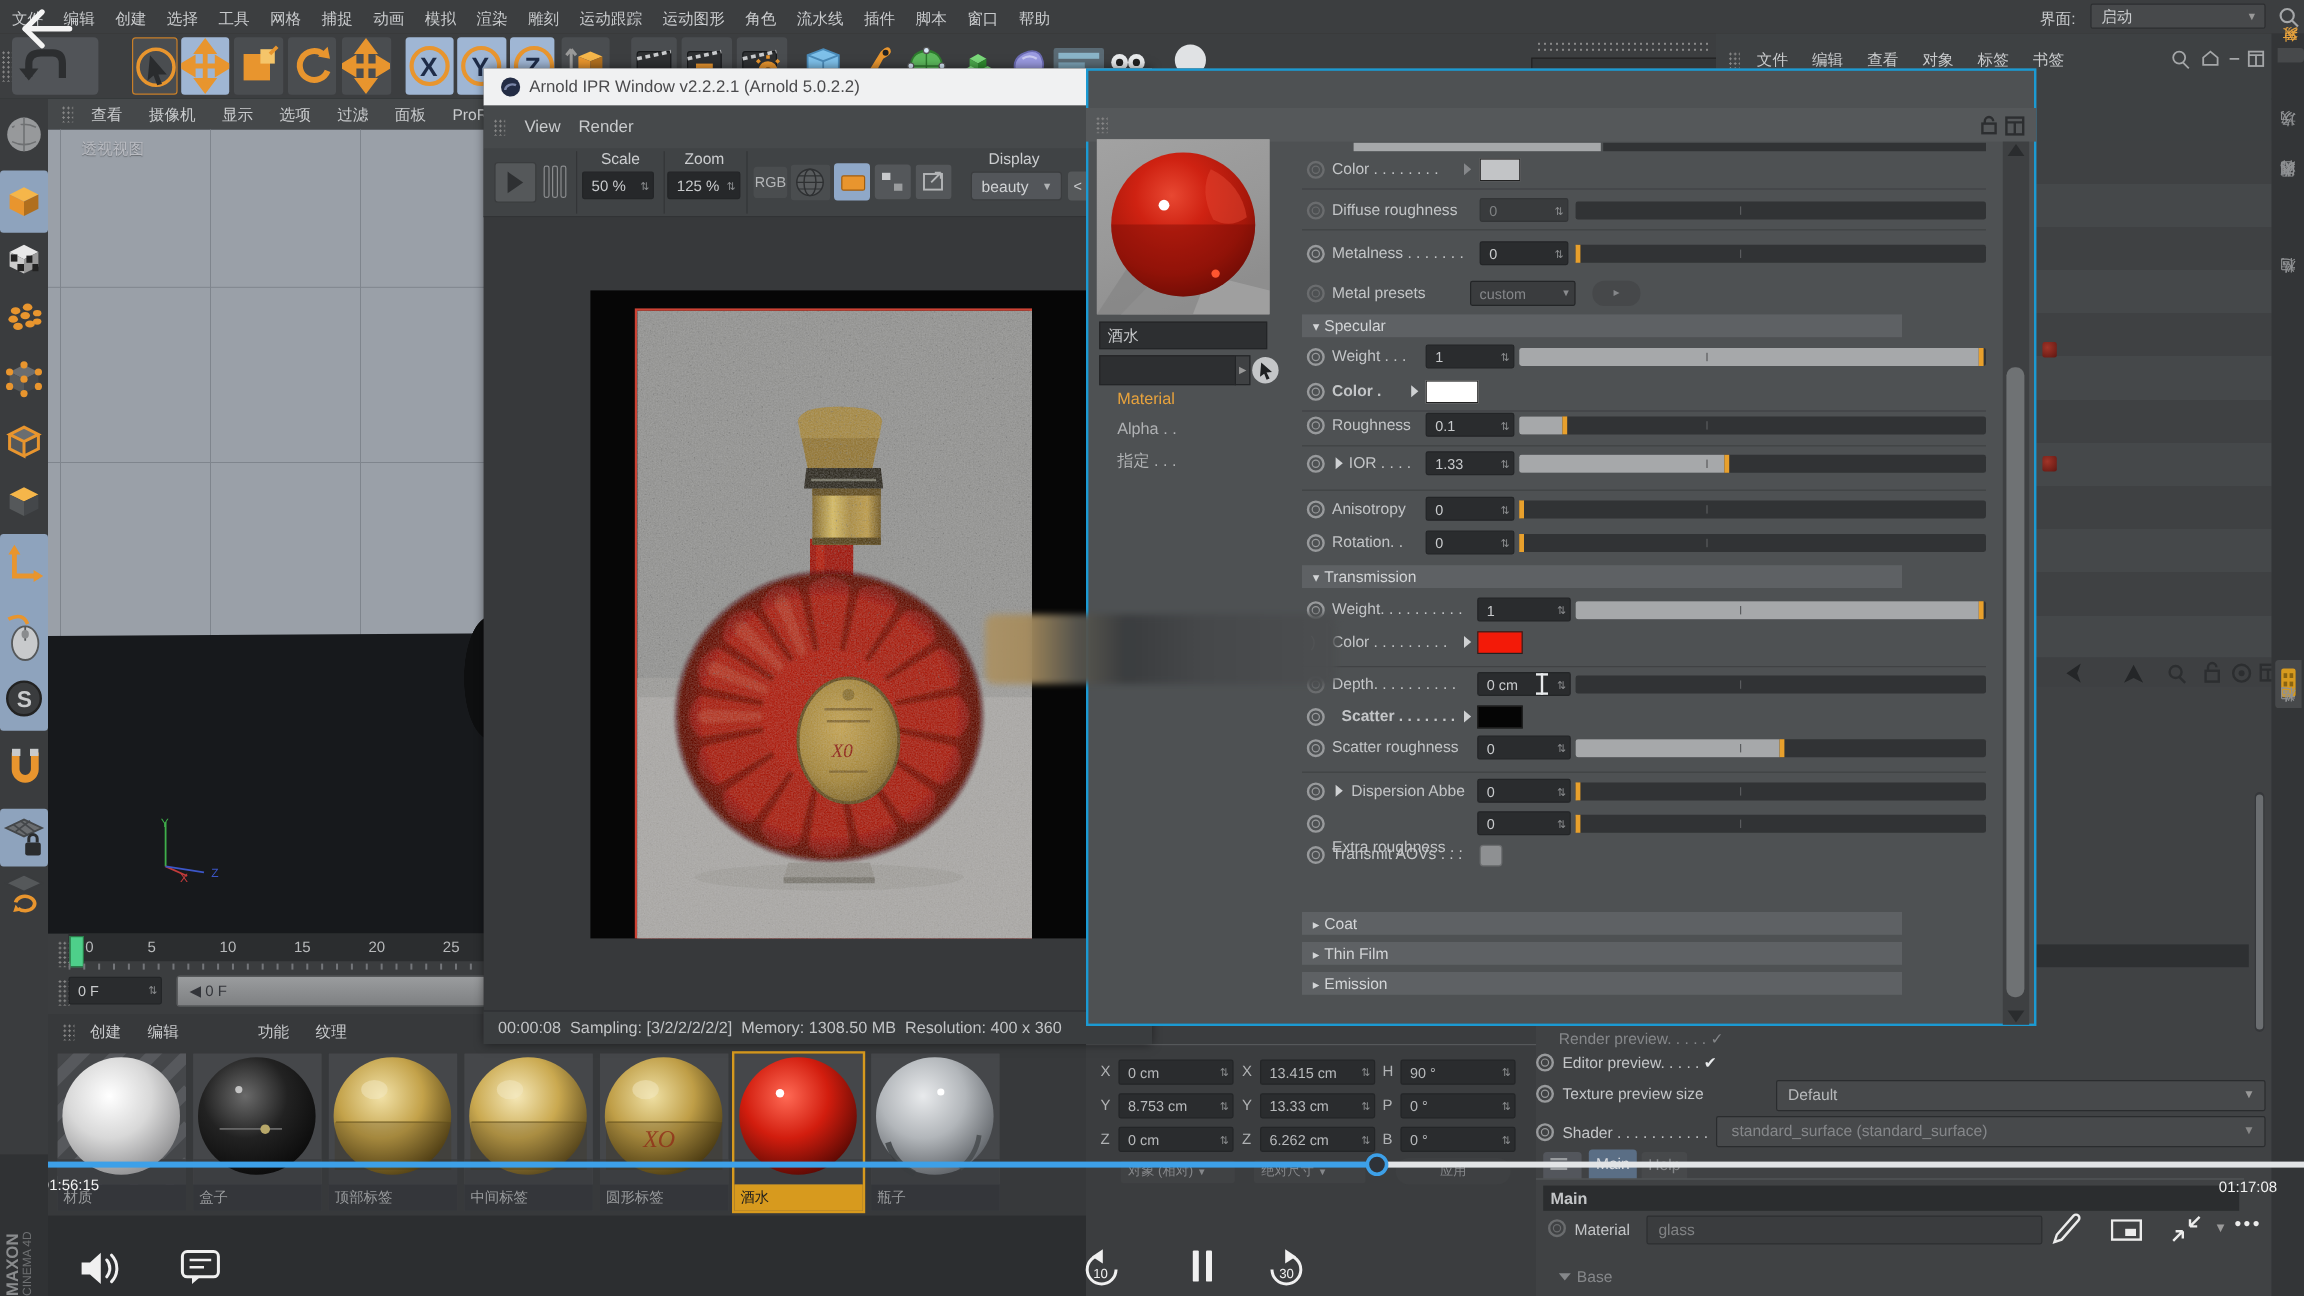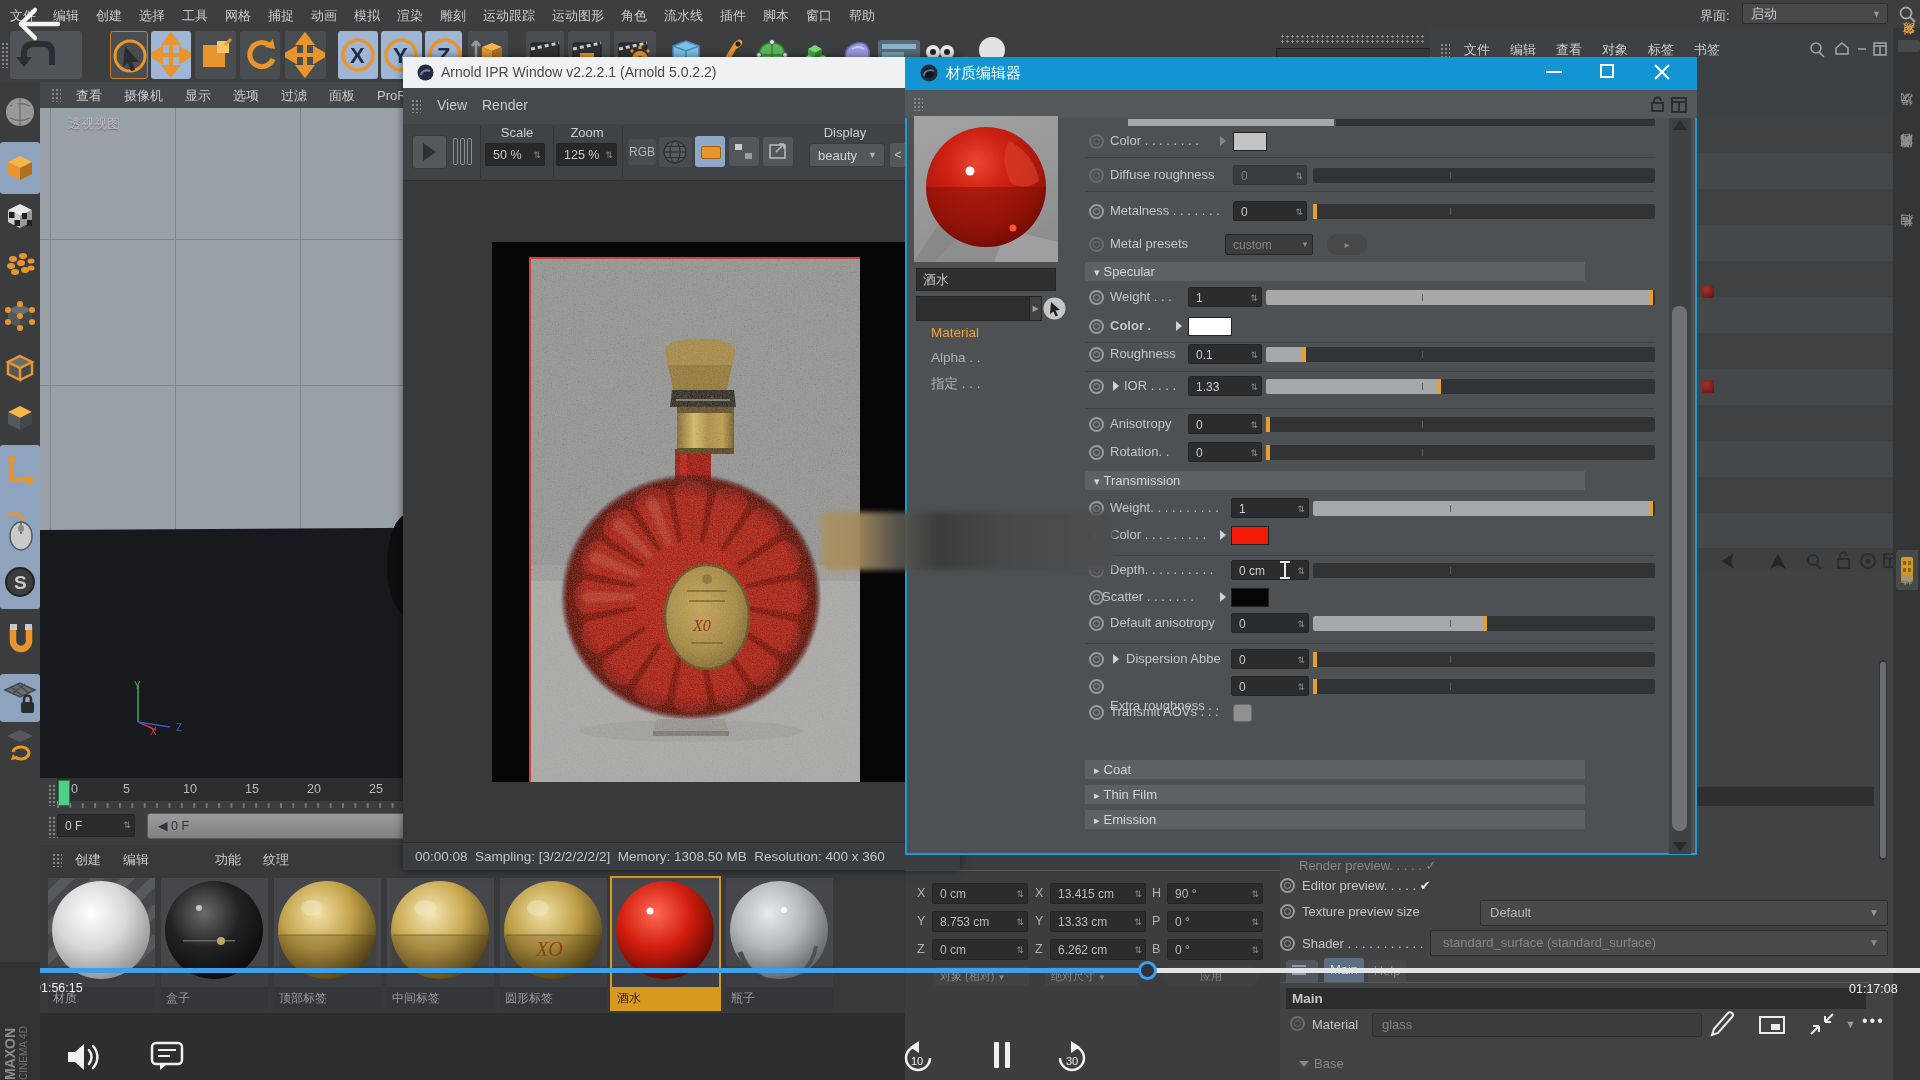--- a/index.html
+++ b/index.html
@@ -667,34 +667,20 @@
 <rect width="329" height="316" filter="url(#grainD)" opacity="0.8"></rect>
 <rect width="329" height="523" filter="url(#grain2)" opacity="0.22"></rect>
 <rect y="316" width="329" height="207" filter="url(#grainD)" opacity="0.22"></rect>
 </svg>
       </div>
 
   <div class="abs" style="left:0;top:785px;width:100%;height:28px;background:#3a3d3f;border-top:1px solid #2c2e30;color:#c2c4c6;font-size:13.5px;line-height:27px;padding-left:12px;box-sizing:border-box;">00:00:08&nbsp; Sampling: [3/2/2/2/2/2]&nbsp; Memory: 1308.50 MB&nbsp; Resolution: 400 x 360</div>
 </div>
 
 <div class="abs" style="left:905px;top:57px;width:792px;height:798px;background:#4e5153;border:2px solid #1b9ad3;box-sizing:border-box;" id="mateditor">
-  <div class="abs" style="left:-2px;top:-2px;width:792px;height:33px;background:#1495d3;">
-    <svg class="abs" style="left:15px;top:7px;" width="18" height="18">
-          <circle cx="9" cy="9" r="8.5" fill="#1d2b3a"></circle>
-          <circle cx="9" cy="9" r="5" fill="#0d1520"></circle>
-          <path d="M4 12 a6.5 5.5 0 0 1 10 -5" fill="none" stroke="#5a7a9a" stroke-width="1.8"></path>
-        </svg>
-    <div class="abs" style="left:41px;top:7px;color:#fff;font-size:15px;">材质编辑器</div>
-    <div class="abs" style="left:641px;top:14px;width:16px;height:2px;background:#fff;"></div>
-    <div class="abs" style="left:695px;top:7px;width:14px;height:14px;border:2px solid #fff;box-sizing:border-box;"></div>
-    <svg class="abs" style="left:748px;top:6px;" width="18" height="18">
-          <line x1="2" y1="2" x2="16" y2="16" stroke="#fff" stroke-width="2.2"></line>
-          <line x1="16" y1="2" x2="2" y2="16" stroke="#fff" stroke-width="2.2"></line>
-        </svg>
-  </div>
   <div class="abs" style="left:-2px;top:31px;width:792px;height:28px;background:#55585a;">
     <div class="dots" style="left:8px;top:7px;"></div>
     <svg class="abs" style="left:745px;top:5px;" width="40" height="19">
       <rect x="2" y="8" width="11" height="8" fill="none" stroke="#2c2e30" stroke-width="2"></rect>
           <path d="M4 8 v-2 a3.5 3.5 0 0 1 7 0" fill="none" stroke="#2c2e30" stroke-width="2"></path>
       <rect x="22" y="3" width="14" height="14" fill="none" stroke="#2c2e30" stroke-width="2"></rect>
           <line x1="22" y1="7" x2="36" y2="7" stroke="#2c2e30" stroke-width="2"></line>
           <line x1="29" y1="7" x2="29" y2="17" stroke="#2c2e30" stroke-width="2"></line>
     </svg>
   </div>
@@ -851,27 +837,27 @@
 <div class="spin" style="left:169px;top:442px;width:78px;height:20px;color:#c9cbcd;">0 cm<span class="ud">⇅</span></div>
 <div class="sld" style="left:251px;top:445px;width:342px;">
           <div class="ctick" style="left:136.8px;"></div>
         </div>
 <div class="abs" style="left:222px;top:443px;width:2px;height:18px;background:#e8eaec;"></div>
         <div class="abs" style="left:218px;top:443px;width:10px;height:2px;background:#e8eaec;"></div>
         <div class="abs" style="left:218px;top:459px;width:10px;height:2px;background:#e8eaec;"></div>
 <div class="circ" style="left:27px;top:472px;">
           <i></i>
         </div>
-<div class="lbl" style="left:40px;top:471px;">Scatter . . . . . . .</div>
+<div class="lbl" style="left:56px;top:471px;font-weight:bold;">Scatter . . . . . . .</div>
 <div class="abs" style="left:158px;top:474px;width:0;height:0;border-top:5px solid transparent;border-bottom:5px solid transparent;border-left:6px solid #cfd1d3;"></div>
 <div class="swatch" style="left:169px;top:470px;width:38px;background:#050505;"></div>
 <div class="circ" style="left:27px;top:498px;">
           <i></i>
         </div>
-<div class="lbl" style="left:48px;top:497px;">Default anisotropy</div>
+<div class="lbl" style="left:48px;top:497px;">Scatter roughness</div>
 <div class="spin" style="left:169px;top:495px;width:78px;height:20px;color:#c9cbcd;">0<span class="ud">⇅</span></div>
 <div class="sld" style="left:251px;top:498px;width:342px;">
           <div class="sldf" style="width:170px;"></div>
           <div class="omk" style="left:170px;"></div>
           <div class="ctick" style="left:136.8px;"></div>
         </div>
 <div class="sep" style="left:23px;top:525px;"></div>
 <div class="circ" style="left:27px;top:534px;">
           <i></i>
         </div>

